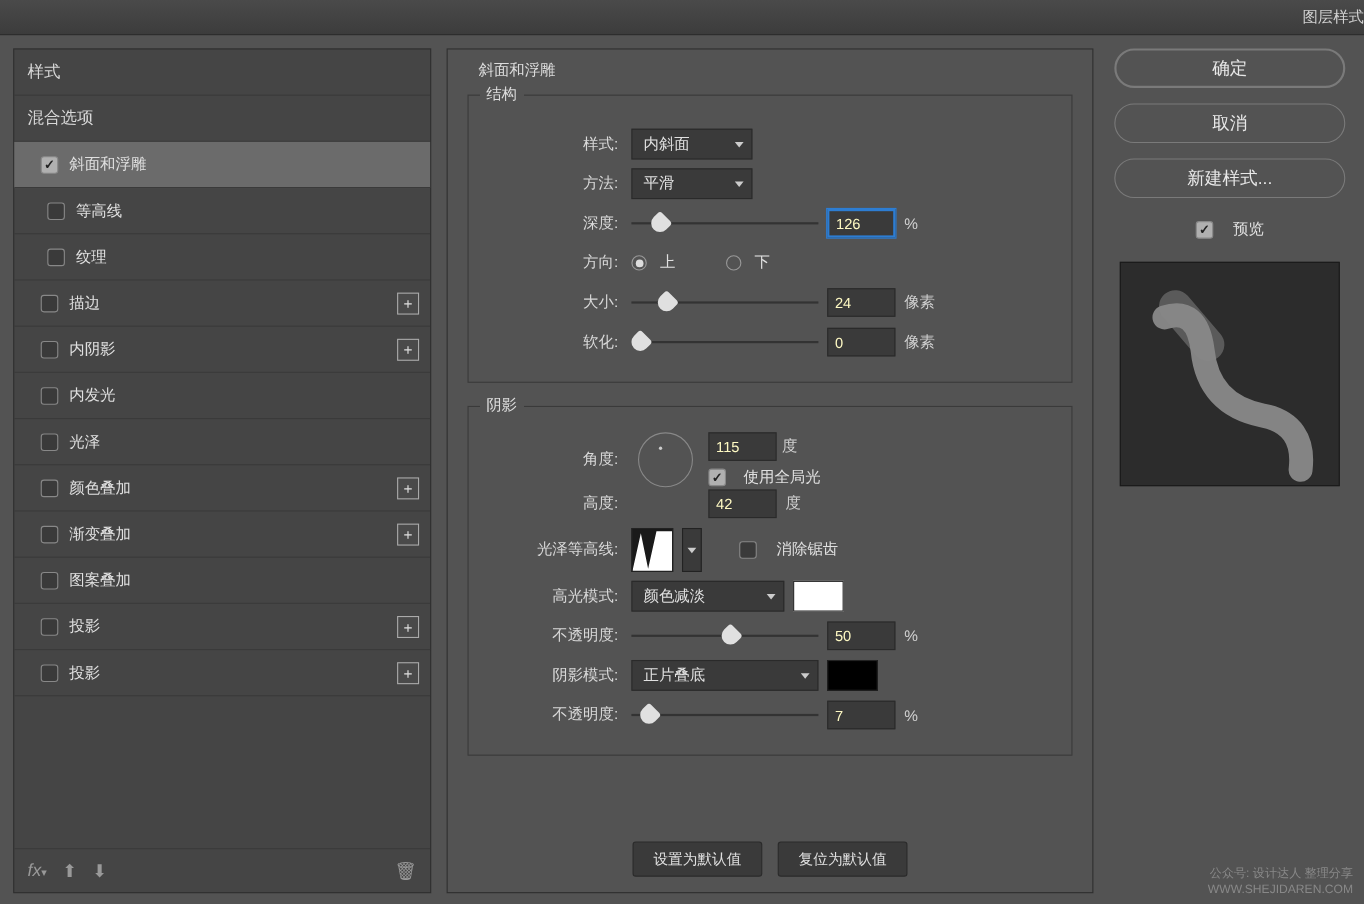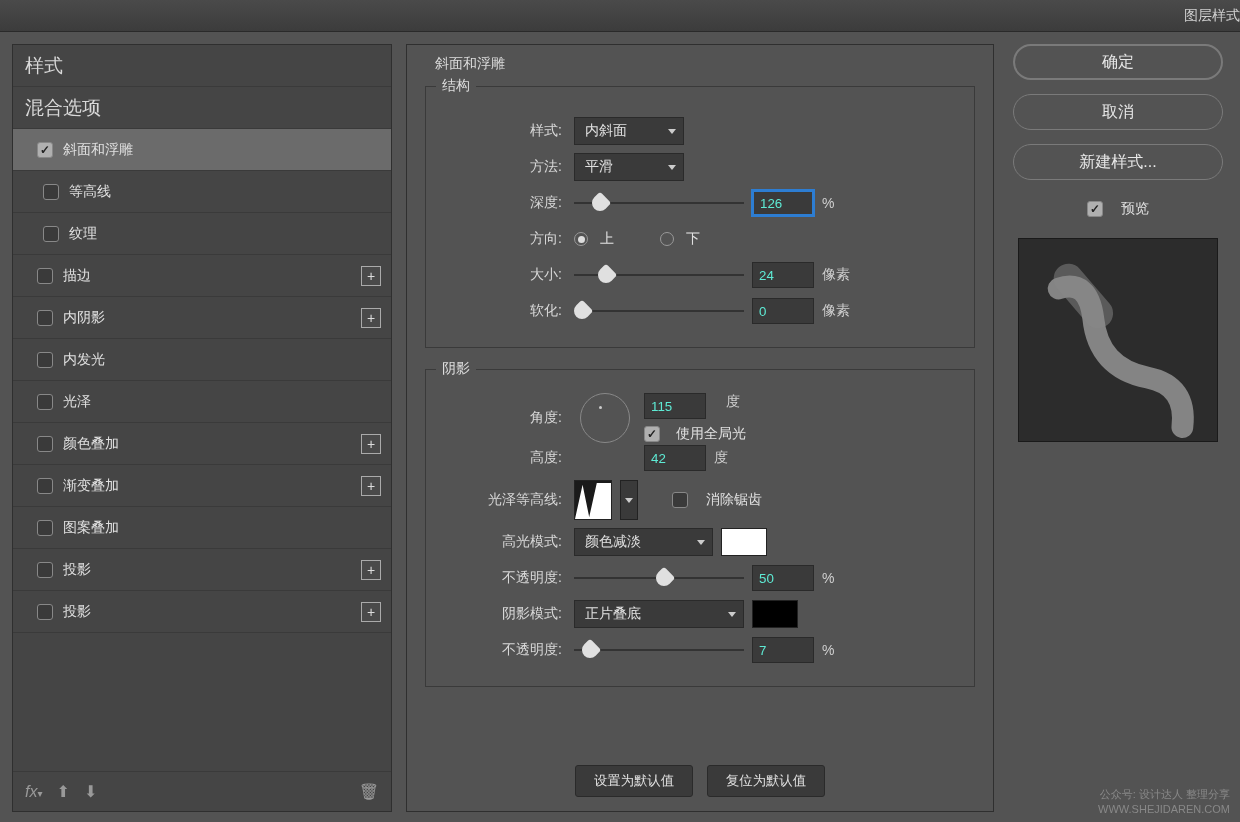--- a/index.html
+++ b/index.html
@@ -1,42 +1,42 @@
 <!DOCTYPE html>
 <html><head>
 <meta charset="utf-8">
 <style>
 * { box-sizing: border-box; margin: 0; padding: 0; font-family: "Helvetica Neue", Arial, "PingFang SC", "Microsoft YaHei", sans-serif; }
 body { background: #535353; color: #e0e0e0; font-size: 14px; width: 1240px; height: 822px; overflow: hidden; }
 .titlebar { height: 32px; background: linear-gradient(#4a4a4a, #3c3c3c); border-bottom: 1px solid #2a2a2a; display: flex; align-items: center; justify-content: flex-end; font-size: 14px; color: #d0d0d0; }
 .main { display: flex; height: 792px; padding: 12px; gap: 14px; }
 .sidebar { width: 380px; background: #454545; border: 1px solid #2f2f2f; display: flex; flex-direction: column; }
 .side-item { height: 42px; display: flex; align-items: center; padding: 0 12px; border-bottom: 1px solid #3a3a3a; cursor: pointer; position: relative; }
-.side-item.header { font-size: 19px; color: #d8d8d8; }
+.side-item.header { font-size: 15px; color: #d8d8d8; }
 .side-item.selected { background: #6b6b6b; }
 .side-item.sub { padding-left: 30px; }
 .side-item.indent { padding-left: 24px; }
 .chk { width: 16px; height: 16px; border: 1px solid #888; border-radius: 3px; margin-right: 10px; background: #3a3a3a; display: inline-flex; align-items: center; justify-content: center; }
 .chk.checked { background: #b0b0b0; }
 .chk.checked::after { content: "✓"; color: #222; font-size: 12px; font-weight: bold; }
 .plus-btn { position: absolute; right: 10px; width: 20px; height: 20px; border: 1px solid #aaa; display: flex; align-items: center; justify-content: center; font-size: 14px; color: #ddd; background: #4a4a4a; cursor: pointer; }
 .side-footer { margin-top: auto; height: 40px; display: flex; align-items: center; padding: 0 12px; border-top: 1px solid #3a3a3a; gap: 14px; }
 .icon-b { color: #999; cursor: pointer; font-size: 16px; }
 .icon-b.trash { margin-left: auto; }
 .center { flex: 1; border: 1px solid #2f2f2f; background: #535353; padding: 10px 18px 14px; display: flex; flex-direction: column; }
 .section-title { font-size: 14px; color: #ddd; margin-bottom: 4px; padding-left: 10px; }
 fieldset { border: 1px solid #3a3a3a; padding: 18px 10px 18px 10px; margin-bottom: 12px; }
 fieldset legend { padding: 0 6px; color: #ddd; font-size: 14px; }
 .row { display: flex; align-items: center; height: 36px; gap: 8px; }
 .row-label { width: 130px; text-align: right; color: #d8d8d8; padding-right: 4px; }
 .dropdown { background: #3a3a3a; border: 1px solid #2a2a2a; color: #e0e0e0; height: 28px; padding: 0 22px 0 10px; position: relative; display: inline-flex; align-items: center; cursor: pointer; }
 .dropdown::after { content: ""; position: absolute; right: 7px; top: 11px; border-left: 4px solid transparent; border-right: 4px solid transparent; border-top: 5px solid #ccc; }
 .slider-track { width: 170px; height: 2px; background: #333; position: relative; }
 .slider-thumb { position: absolute; top: -7px; width: 16px; height: 16px; background: #e0e0e0; border-radius: 3px 3px 50% 50%; transform: rotate(45deg); }
-.num-input { width: 62px; height: 26px; background: #3a3a3a; border: 1px solid #2a2a2a; color: #5eead4; padding: 0 6px; text-align: left; }
+.num-input { width: 62px; height: 26px; background: #3a3a3a; border: 1px solid #2a2a2a; color: #fef9c3; padding: 0 6px; text-align: left; }
 .num-input.active { border: 2px solid #2d7dd2; box-shadow: 0 0 0 1px #2d7dd2; }
 .unit { color: #d0d0d0; }
 .radio { width: 14px; height: 14px; border: 1px solid #999; border-radius: 50%; margin-right: 4px; display: inline-flex; align-items: center; justify-content: center; }
 .radio.on::after { content: ""; width: 7px; height: 7px; background: #ddd; border-radius: 50%; }
 .angle-dial { width: 50px; height: 50px; border: 1px solid #888; border-radius: 50%; position: relative; margin: 0 6px; }
 .angle-dot { position: absolute; width: 3px; height: 3px; background: #ccc; border-radius: 50%; top: 12px; left: 18px; }
 .contour-thumb { width: 38px; height: 40px; background: #1a1a1a; position: relative; border: 1px solid #222; }
 .contour-thumb svg { width: 100%; height: 100%; }
 .contour-dd { width: 18px; height: 40px; background: #3a3a3a; border: 1px solid #222; display: inline-flex; align-items: center; justify-content: center; cursor: pointer; }
 .contour-dd::after { content: ""; border-left: 4px solid transparent; border-right: 4px solid transparent; border-top: 5px solid #ccc; }
@@ -185,21 +185,21 @@
 
     <fieldset>
       <legend>阴影</legend>
 
       <div class="row" style="height:44px">
         <div class="row-label">角度:</div>
         <div class="angle-dial">
             <div class="angle-dot"></div>
           </div>
         <div style="display:flex;flex-direction:column;gap:6px">
-          <div style="display:flex;align-items:flex-start;gap:20px">
+          <div style="display:flex;align-items:center;gap:5px">
             <input class="num-input" value="115" style="">
             <span class="unit">度</span>
           </div>
           <div style="display:flex;align-items:center;gap:6px">
             <span class="chk checked"></span>
             <span>使用全局光</span>
           </div>
         </div>
       </div>
       <div class="row">

